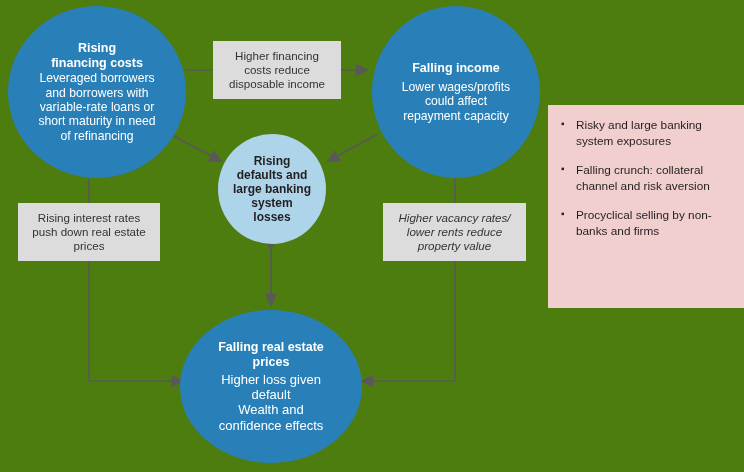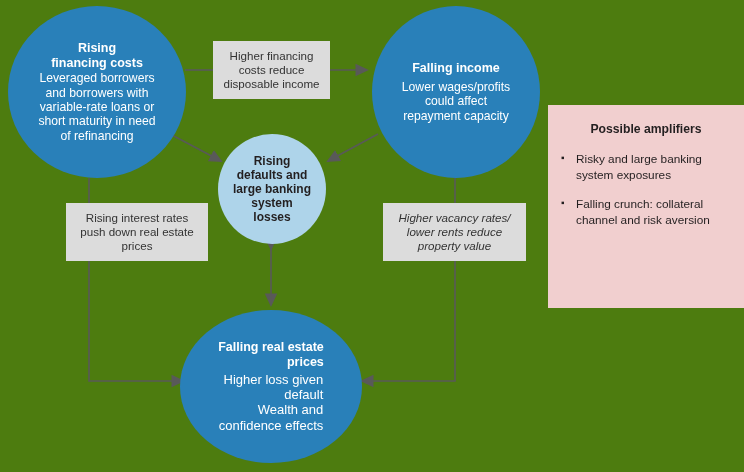--- a/index.html
+++ b/index.html
@@ -68,33 +68,32 @@
   }
   #node-falling-income .node-title { font-size: 12.5px; margin-bottom: 4px; }
   #node-falling-income .node-body  { font-size: 12.2px; text-align: center; }
 
   #node-rising-defaults {
     left: 218px; top: 134px; width: 108px; height: 110px;
   }
   #node-rising-defaults .node-title { font-size: 12px; }
 
   #node-falling-real-estate-prices {
-    left: 180px; top: 310px; width: 182px; height: 153px; text-align: right;
+    left: 180px; top: 310px; width: 182px; height: 153px;
   }
   #node-falling-real-estate-prices .node-title { font-size: 12.5px; margin-bottom: 2px; }
   #node-falling-real-estate-prices .node-body  { font-size: 13px; }
 
   #box-higher-financing-costs {
-    left: 213px; top: 41px; width: 117px; height: 58px;
+    left: 213px; top: 41px; width: 128px; height: 58px;
     font-size: 11.6px;
   }
   #box-rising-interest-rates {
     left: 18px; top: 203px; width: 142px; height: 58px;
     font-size: 11.6px;
-    margin-left: 48px;
   }
   #box-higher-vacancy-rates {
     left: 383px; top: 203px; width: 143px; height: 58px;
     font-size: 11.6px;
     font-style: italic;
   }
 
   
   #panel-amplifiers {
     position: absolute;
@@ -185,20 +184,20 @@
 
   <div class="node box-node" id="box-rising-interest-rates">
     <span>Rising interest rates<br>push down real estate<br>prices</span>
   </div>
 
   <div class="node box-node" id="box-higher-vacancy-rates">
     <span>Higher vacancy rates/<br>lower rents reduce<br>property value</span>
   </div>
 
   <div id="panel-amplifiers">
-    <div class="panel-title">Possible amplifiers</div>
     <ul>
       <li>Risky and large banking system exposures</li>
       <li>Falling crunch: collateral channel and risk aversion</li>
+      <li>Procyclical selling by non-banks and firms</li>
     </ul>
   </div>
 
 </div>
 
 </body></html>

